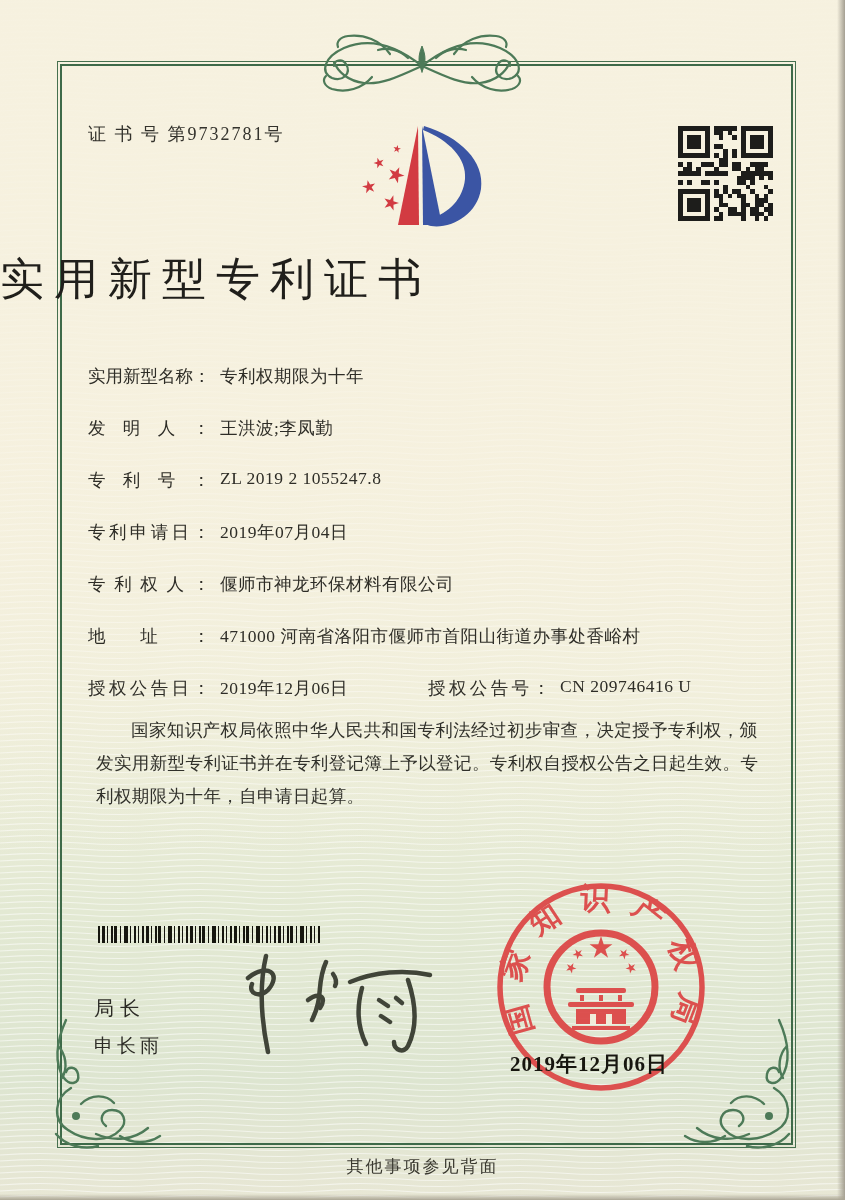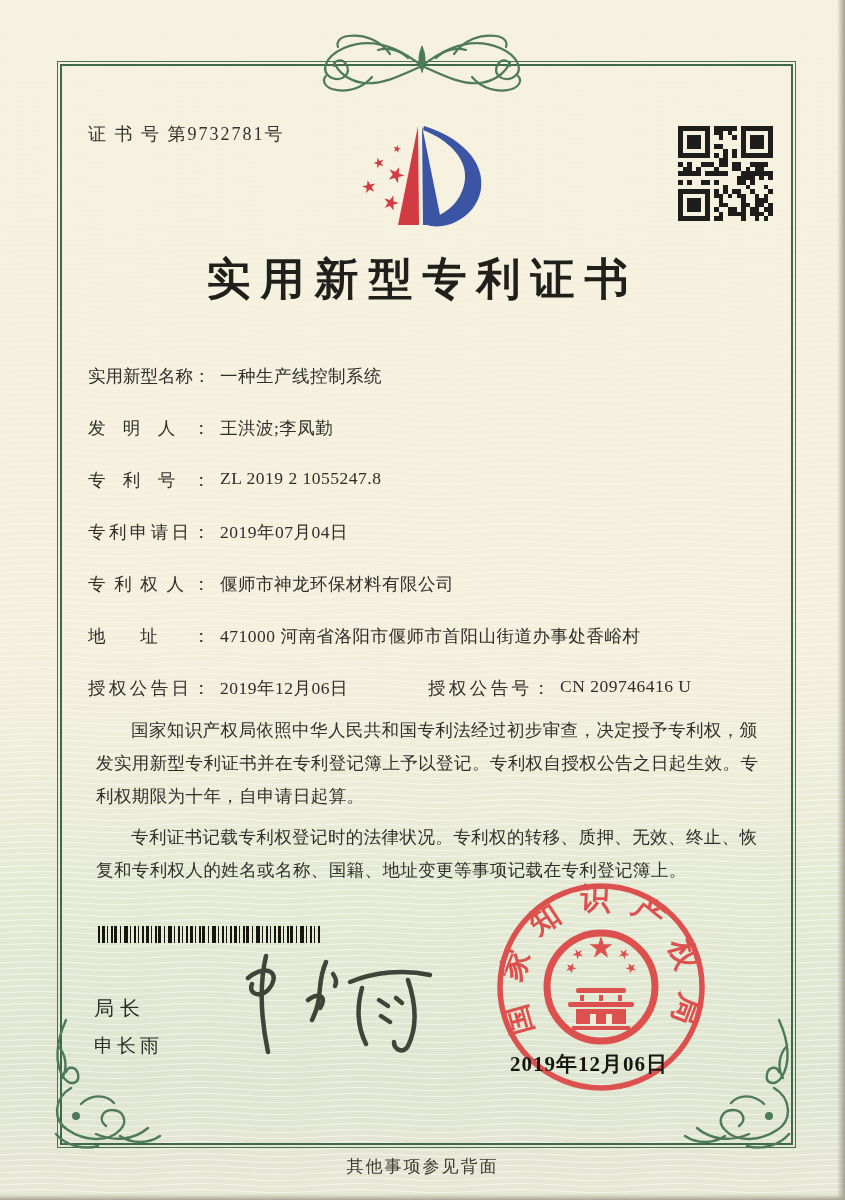--- a/index.html
+++ b/index.html
@@ -14,22 +14,22 @@
   .scan-edge-bottom{position:absolute;left:0;bottom:0;width:100%;height:6px;z-index:9;
     background:linear-gradient(180deg,rgba(150,145,130,0),#aba695);}
   .frame{position:absolute;left:57px;top:61px;width:737px;height:1085px;
     border:1.2px solid #46704f;z-index:2;}
   .frame::before{content:'';position:absolute;inset:2px;border:2.5px solid #3e6a49;}
   .ornament{position:absolute;z-index:3;}
   .content{position:absolute;inset:0;z-index:4;}
   .cert-number{position:absolute;left:88px;top:122px;font-size:18px;letter-spacing:2px;color:#33322c;}
   .logo{position:absolute;left:345px;top:113px;}
   .qr{position:absolute;left:678px;top:126px;width:95px;height:95px;}
-  .title{position:absolute;left:0;top:250px;width:845px;text-align:center;
-    font-size:44px;font-weight:bold;letter-spacing:10px;color:#201f1b;}
+  .title{position:absolute;left:0;top:250px;width:845px;text-align:left;
+    font-size:44px;font-weight:normal;letter-spacing:10px;color:#201f1b;}
   .fields{position:absolute;left:88px;top:364px;width:690px;}
   .field-row{position:relative;height:52px;font-size:17.5px;white-space:nowrap;}
   .flabel{display:inline-block;width:122px;margin-right:10px;vertical-align:top;
     text-align:justify;text-align-last:justify;color:#2e2d27;}
   .fvalue{color:#2e2d27;letter-spacing:.5px;}
   .grant2{position:absolute;left:340px;top:0;}
   .paras{position:absolute;left:88px;top:706px;width:684px;font-size:17.5px;line-height:33px;color:#30302a;}
   .paras p{margin:8px;text-indent:2em;letter-spacing:.4px;}
   .barcode{position:absolute;left:98px;top:926px;width:222px;height:17px;
     background:repeating-linear-gradient(90deg,
@@ -343,21 +343,21 @@
         <rect x="9" y="20" width="1" height="1" fill="#1d1d1b"></rect>
         <rect x="14" y="20" width="1" height="1" fill="#1d1d1b"></rect>
         <rect x="17" y="20" width="1" height="1" fill="#1d1d1b"></rect>
         <rect x="19" y="20" width="1" height="1" fill="#1d1d1b"></rect>
       </svg>
 
     <div class="title">实用新型专利证书</div>
 
     <div class="fields">
       <div class="field-row">
-        <span class="flabel">实用新型名称：</span><span class="fvalue">一种生产线控制系统</span>
+        <span class="flabel">实用新型名称：</span><span class="fvalue">专利权期限为十年</span>
       </div>
       <div class="field-row">
         <span class="flabel">发明人：</span><span class="fvalue">王洪波;李凤勤</span>
       </div>
       <div class="field-row">
         <span class="flabel">专利号：</span><span class="fvalue">ZL 2019 2 1055247.8</span>
       </div>
       <div class="field-row">
         <span class="flabel">专利申请日：</span><span class="fvalue">2019年07月04日</span>
       </div>
@@ -370,21 +370,20 @@
       <div class="field-row">
         <span class="flabel">授权公告日：</span><span class="fvalue">2019年12月06日</span>
         <span class="grant2">
           <span class="flabel">授权公告号：</span><span class="fvalue">CN 209746416 U</span>
         </span>
       </div>
     </div>
 
     <div class="paras">
       <p>国家知识产权局依照中华人民共和国专利法经过初步审查，决定授予专利权，颁发实用新型专利证书并在专利登记簿上予以登记。专利权自授权公告之日起生效。专利权期限为十年，自申请日起算。</p>
-      <p>专利证书记载专利权登记时的法律状况。专利权的转移、质押、无效、终止、恢复和专利权人的姓名或名称、国籍、地址变更等事项记载在专利登记簿上。</p>
     </div>
 
     <div class="barcode"></div>
 
     <div class="commissioner-title">局长</div>
     <div class="commissioner-name">申长雨</div>
 
     <svg class="signature" width="200" height="115" viewBox="0 0 200 115">
       <g fill="none" stroke="#2f3328" stroke-width="4.5" stroke-linecap="round" opacity=".9">
         <path d="M28,8 C22,34 22,66 30,104"></path>

